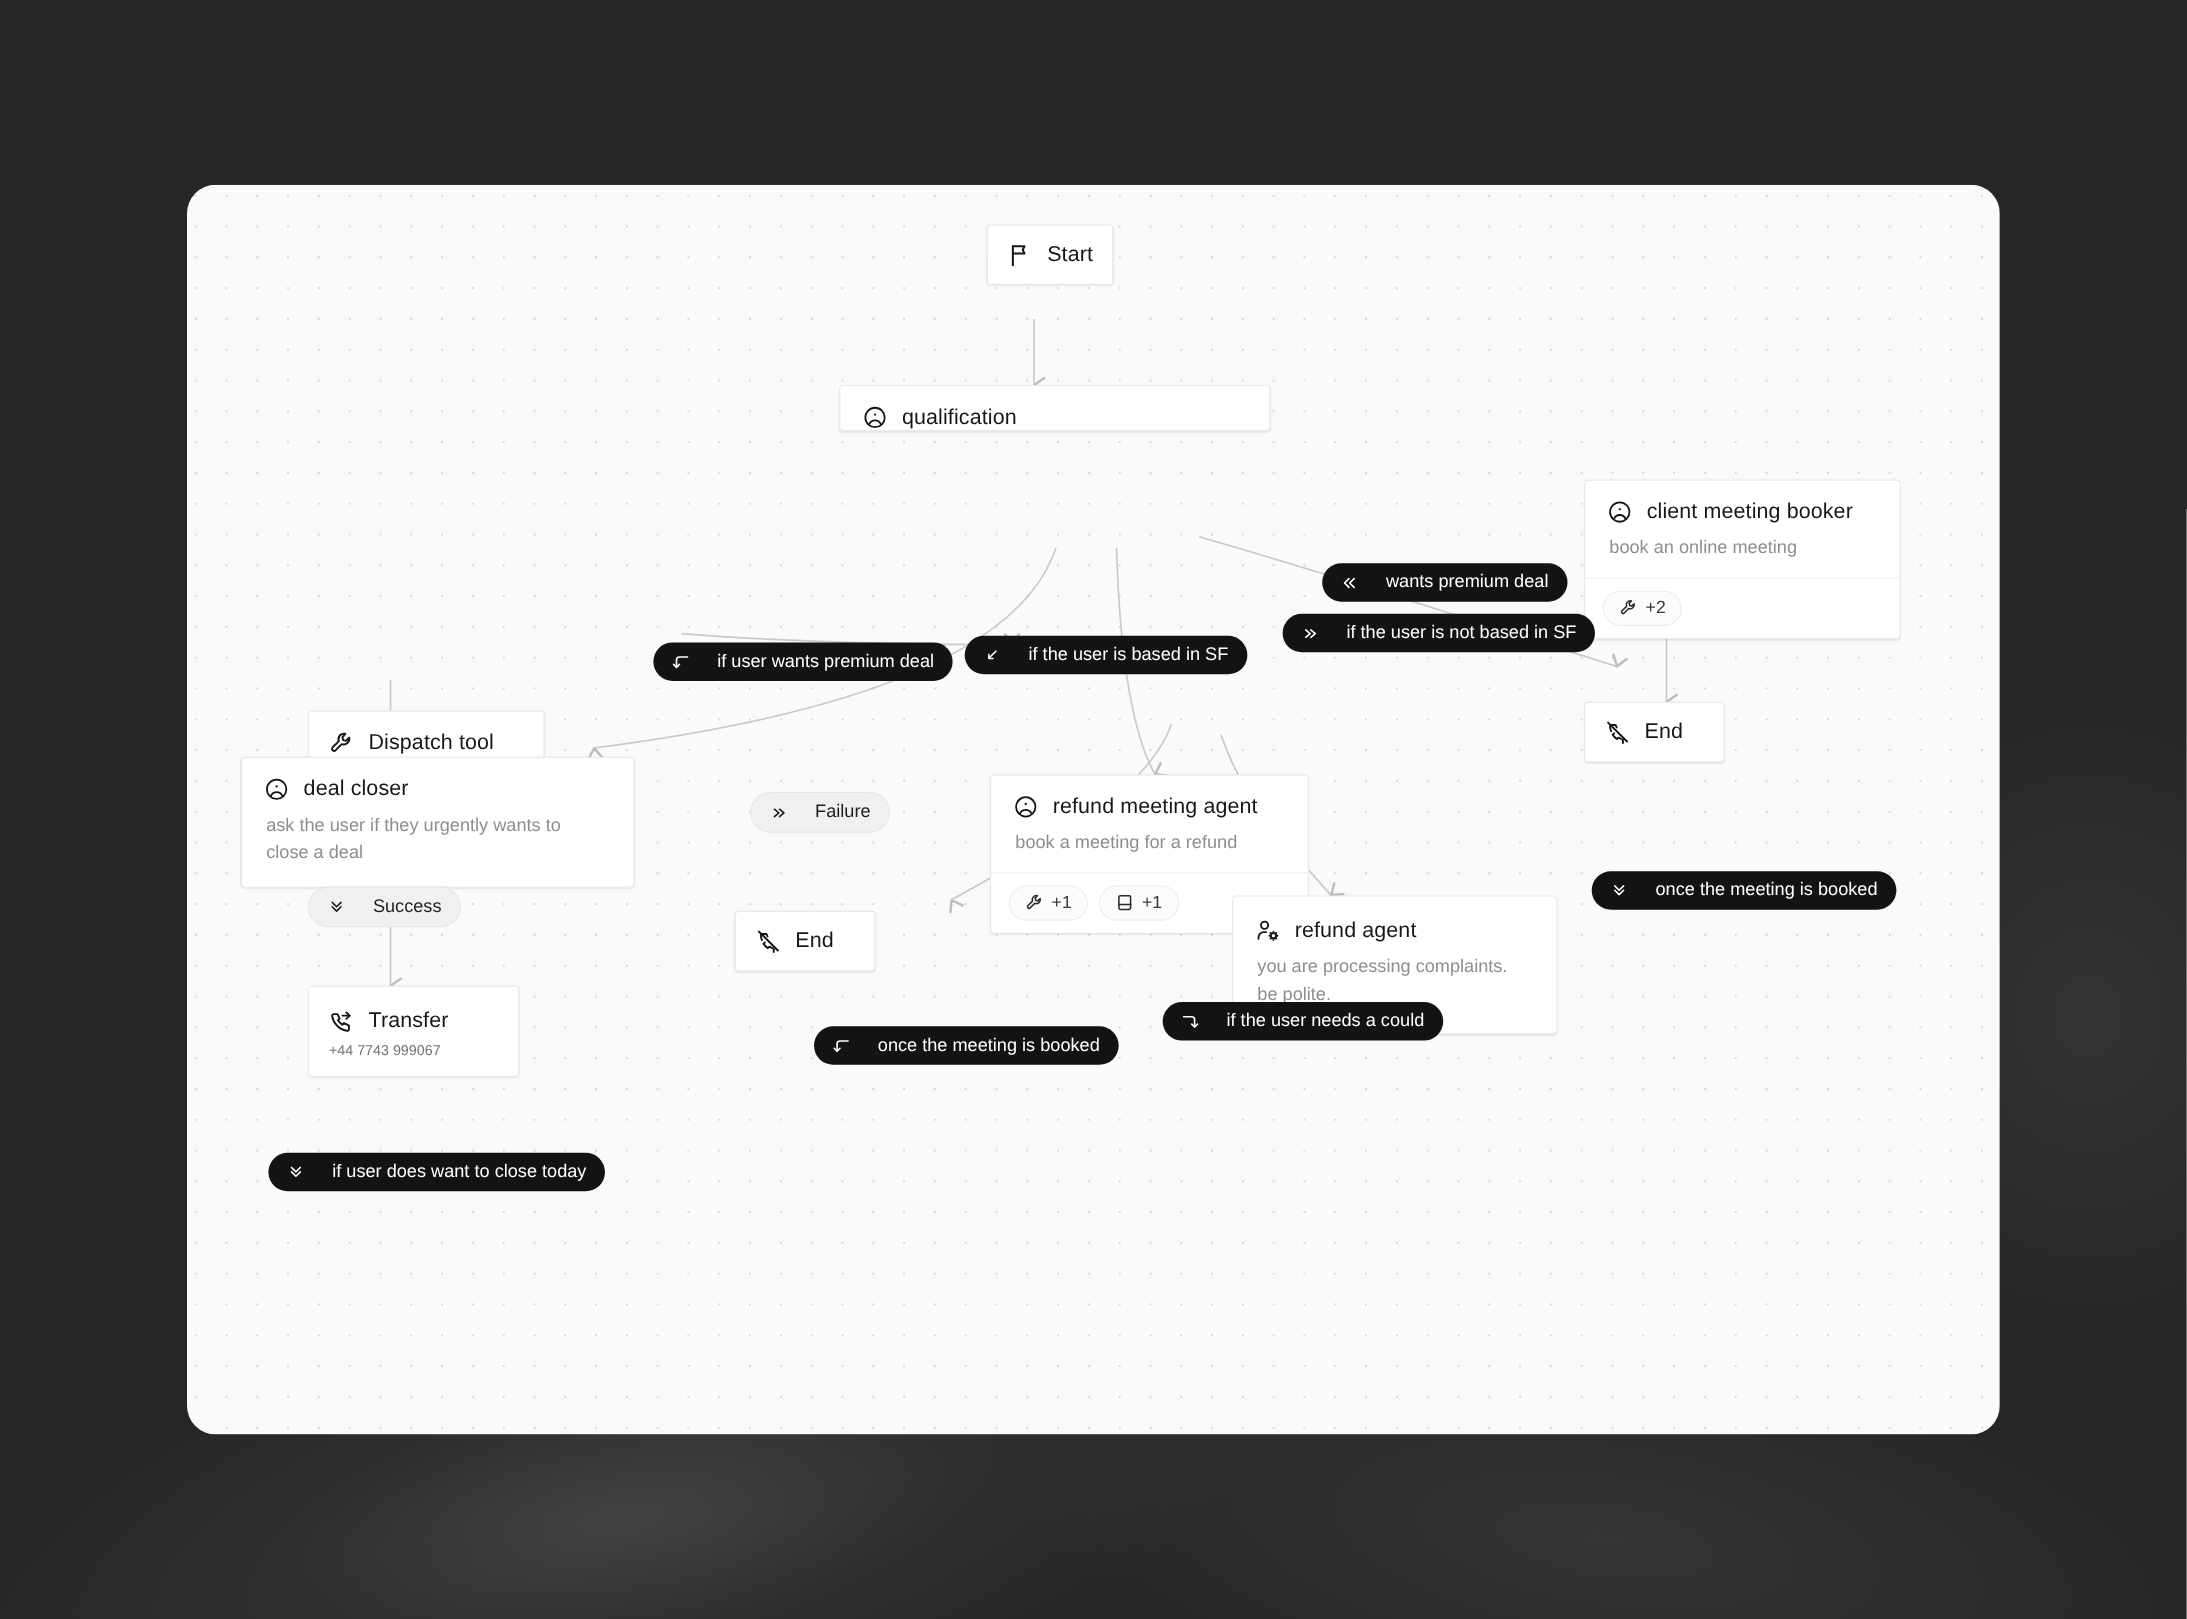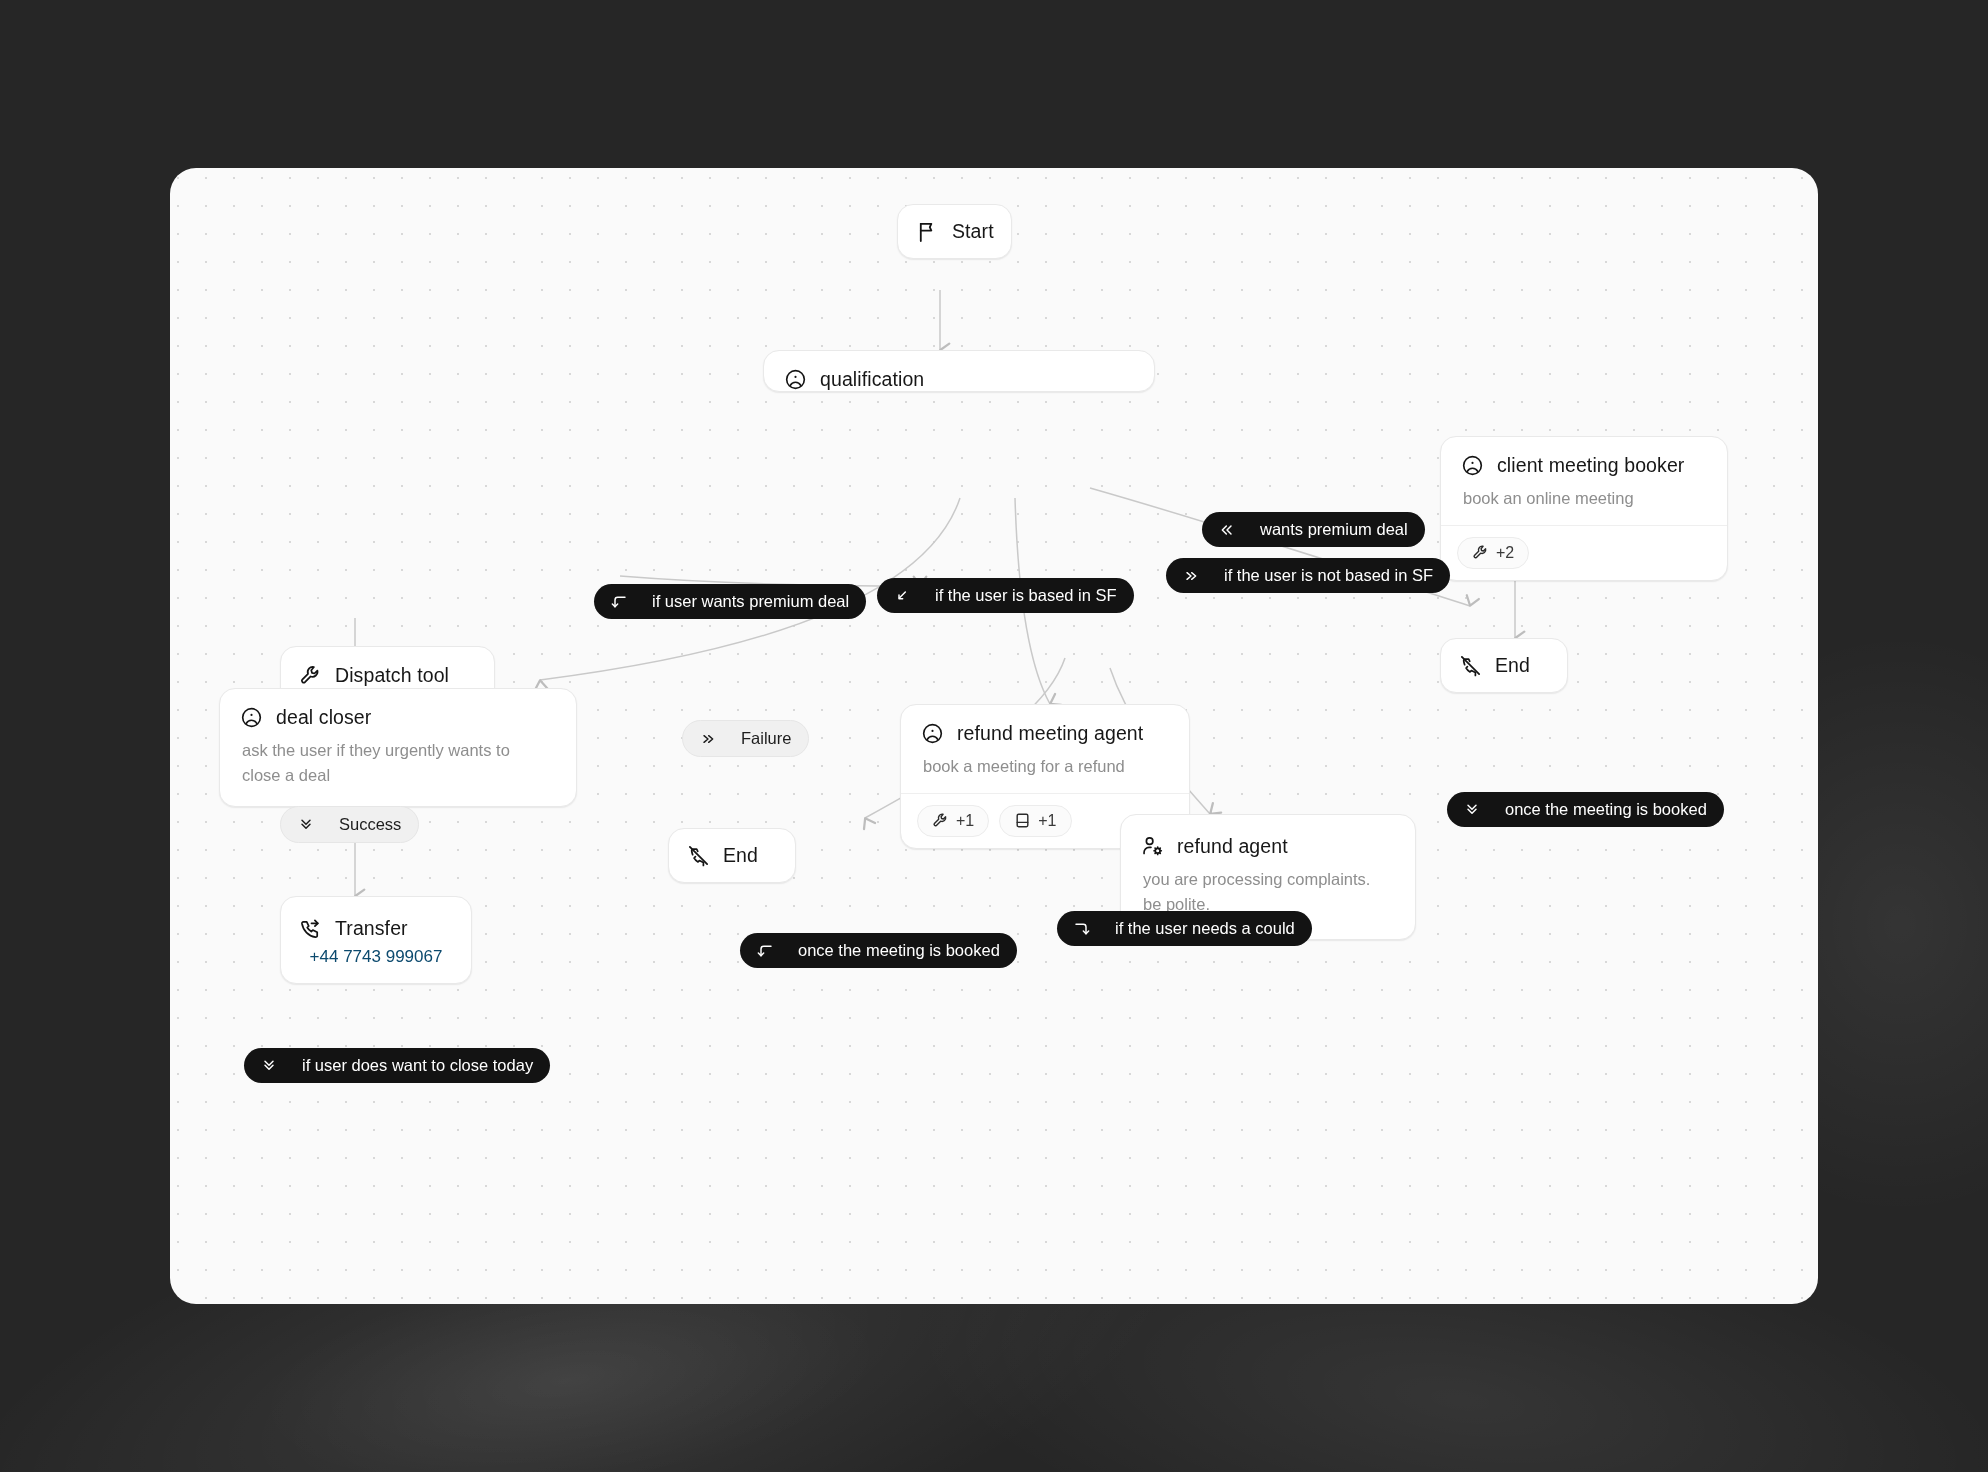--- a/index.html
+++ b/index.html
@@ -63,21 +63,21 @@
     overflow: hidden;
   }
 
   #edges { position: absolute; left: 0; top: 0; width: 1648px; height: 1136px; }
 
   
   .node {
     position: absolute;
     background: #ffffff;
     border: 1px solid #e9e9e9;
-    border-radius: 16px;
+    border-radius: 4px;
     box-shadow: 0 1px 2px rgba(16,16,16,0.05), 0 1px 1px rgba(16,16,16,0.03);
   }
   .node-head {
     display: flex;
     align-items: center;
     gap: 13px;
     padding: 17px 20px 0 20px;
   }
   .node-compact .node-head { padding: 15px 20px 15px 18px; }
   .node-title {
@@ -111,23 +111,22 @@
     font-size: 16px;
     color: #3a3a3a;
   }
   .chip-sub {
     padding: 7px 16px;
     font-size: 16.5px;
     color: #2b2b2b;
   }
   .node-sub {
     padding: 7px 18px 16px 18px;
-    font-size: 17px;
-    color: #0c4a6e;
-    text-align: center;
+    font-size: 13px;
+    color: #737373;
   }
 
   .icon { display: inline-flex; flex: 0 0 auto; }
   .icon svg { display: block; }
 
   
   .elabel {
     position: absolute;
     display: inline-flex;
     align-items: flex-end;

